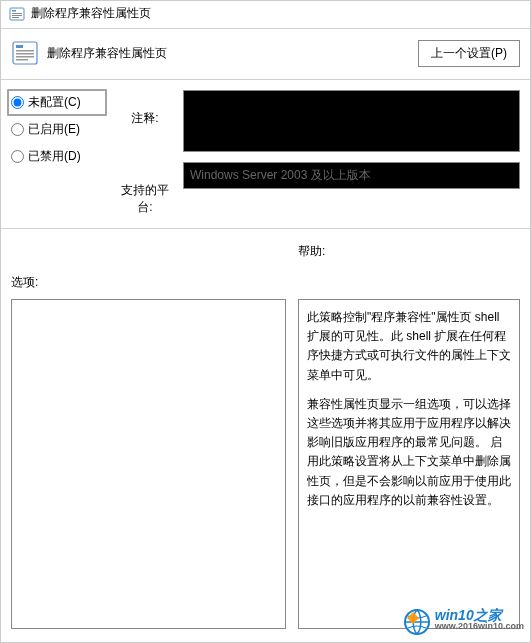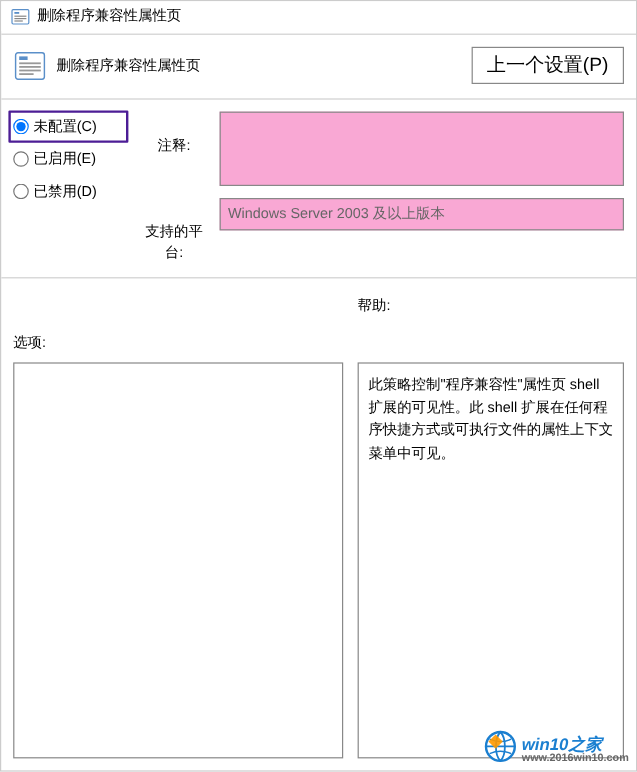--- a/index.html
+++ b/index.html
@@ -54,21 +54,21 @@
       flex: 1;
     }
     .nav-buttons {
       display: flex;
       gap: 8px;
     }
     .nav-btn {
       background: #fff;
       border: 1px solid #888;
       padding: 4px 12px;
-      font-size: 16px;
+      font-size: 12px;
       font-family: inherit;
       cursor: pointer;
       min-width: 90px;
       white-space: nowrap;
     }
     .config-area {
       display: flex;
       padding: 0 10px 10px 10px;
       gap: 12px;
     }
@@ -79,21 +79,21 @@
       padding-top: 4px;
       width: 92px;
       flex-shrink: 0;
     }
     .radio-item {
       display: flex;
       align-items: center;
       gap: 4px;
     }
     .radio-item.highlighted {
-      border: 2px solid #4c1d95;
+      border: 2px solid #a3a3a3;
       padding: 3px 2px;
       margin: -5px -4px;
       border-radius: 1px;
     }
     .radio-item input[type="radio"] {
       width: 13px;
       height: 13px;
       cursor: pointer;
     }
     .radio-label {
@@ -115,21 +115,21 @@
       width: 60px;
       text-align: center;
       font-size: 12px;
       padding-top: 4px;
       flex-shrink: 0;
       margin-top: 16px;
     }
     .field-box {
       flex: 1;
       border: 1px solid #888;
-      background: #f9a8d4;
+      background: #000000;
       padding: 4px 6px;
       font-size: 12px;
       min-height: 24px;
     }
     .comment-box {
       height: 62px;
     }
     .platform-box {
       color: #666;
     }
@@ -172,21 +172,21 @@
       flex: 1;
     }
     .help-text p {
       margin-bottom: 10px;
     }
     .watermark {
       position: absolute;
       right: 6px;
       bottom: 6px;
       display: flex;
-      align-items: flex-end;
+      align-items: flex-start;
       gap: 4px;
     }
     .wm-icon {
       width: 28px;
       height: 28px;
     }
     .wm-text {
       display: flex;
       flex-direction: column;
       line-height: 1;
@@ -276,20 +276,21 @@
   </div>
   <div class="col-right">
     <div class="col-header">帮助:</div>
   </div>
 </div>
 
 <div class="panels-area">
   <div class="panel panel-left"></div>
   <div class="panel panel-right help-text">
     <p>此策略控制"程序兼容性"属性页 shell 扩展的可见性。此 shell 扩展在任何程序快捷方式或可执行文件的属性上下文菜单中可见。</p>
+    <p>兼容性属性页显示一组选项，可以选择这些选项并将其应用于应用程序以解决影响旧版应用程序的最常见问题。 启用此策略设置将从上下文菜单中删除属性页，但是不会影响以前应用于使用此接口的应用程序的以前兼容性设置。</p>
   </div>
 </div>
 
 <div class="watermark">
   <span class="wm-icon">
     <svg viewBox="0 0 28 28" width="28" height="28">
       <circle cx="14" cy="14" r="12" fill="#ffffff" stroke="#1b7fd0" stroke-width="2"></circle>
       <path d="M14 2 C 19 7, 19 21, 14 26 C 9 21, 9 7, 14 2 Z" fill="none" stroke="#1b7fd0" stroke-width="1.5"></path>
       <line x1="2" y1="14" x2="26" y2="14" stroke="#1b7fd0" stroke-width="1.5"></line>
       <path d="M5 8 Q14 12 23 8" fill="none" stroke="#1b7fd0" stroke-width="1.2"></path>

